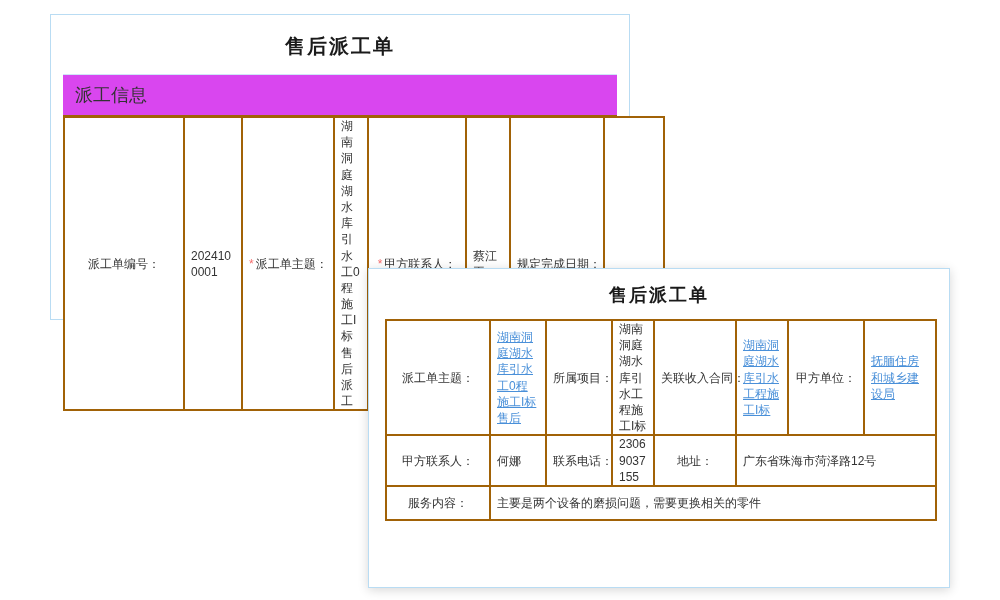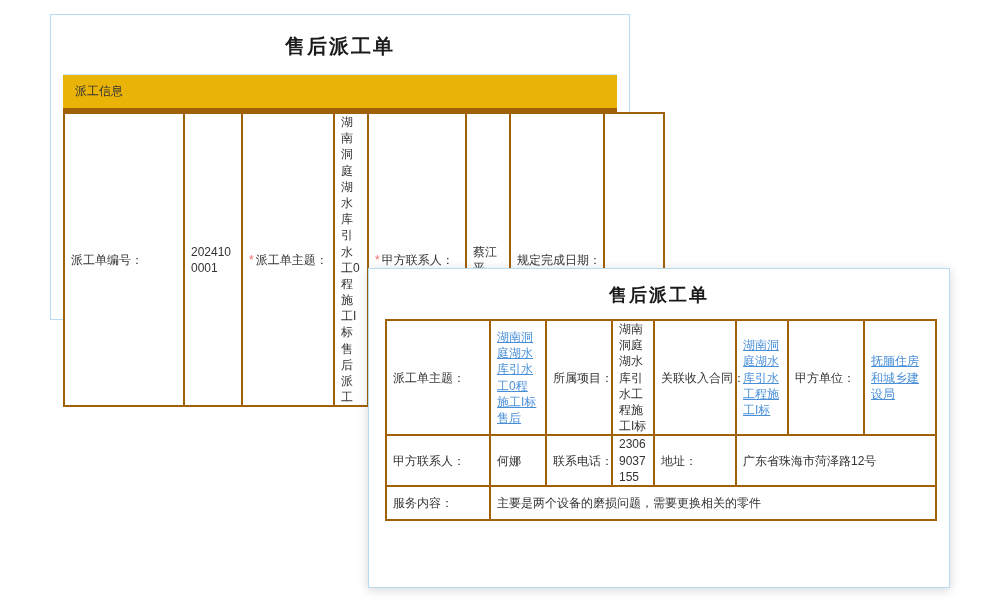--- a/index.html
+++ b/index.html
@@ -49,23 +49,23 @@
     padding: 18px 0 14px 0;
   }
 
   .panel-front .doc-title {
     font-size: 18px;
     padding: 14px 0 12px 0;
   }
 
   .section {
     border-top: 1px solid #cfe6f7;
-    border-bottom: 4px solid #a16207;
-    background: #eab308;
-    font-size: 12px;
+    border-bottom: 1px solid #a16207;
+    background: #d946ef;
+    font-size: 18px;
     color: #333;
     padding: 8px 12px;
     margin: 0 8px;
     box-sizing: border-box;
   }
 
   .panel-back .section { margin: 0 12px; }
   .panel-front .section { margin: 0 16px; }
 
   table.grid {
@@ -88,21 +88,21 @@
 
   table.grid td {
     border: 2px solid #a16207;
     padding: 0 6px;
     vertical-align: middle;
     word-break: break-all;
     line-height: 1.35;
   }
 
   td.label {
-    text-align: left;
+    text-align: center;
     color: #333;
     white-space: nowrap;
   }
 
   td.value {
     text-align: left;
     color: #333;
   }
 
   .req {

